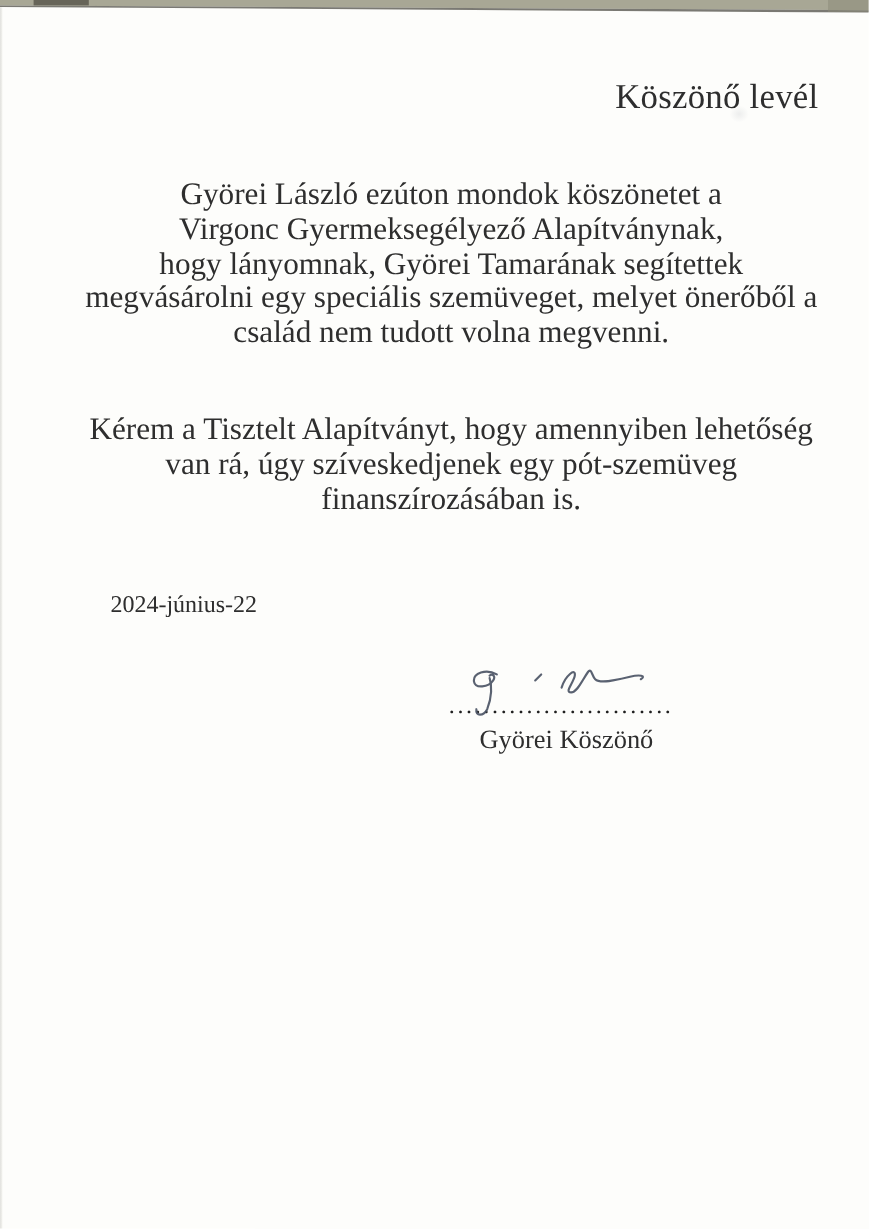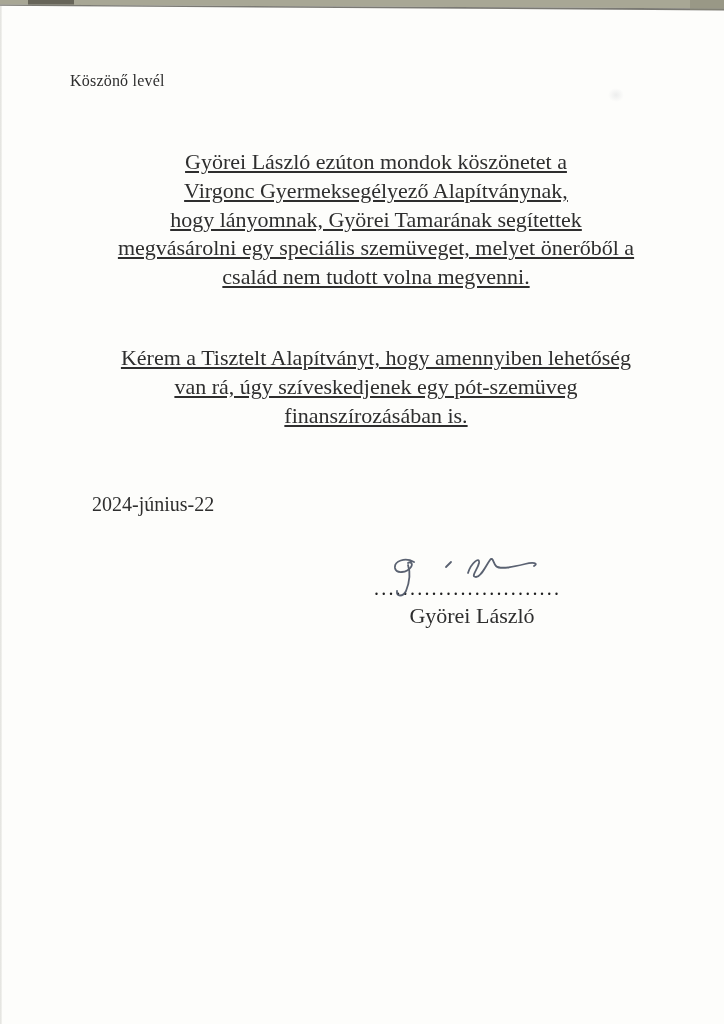--- a/index.html
+++ b/index.html
@@ -21,27 +21,27 @@
     background:linear-gradient(to right,#dededa,#f2f2ee);
     opacity:.9;
   }
   .smudge{
     position:absolute;left:608px;top:88px;width:16px;height:14px;border-radius:50%;
     background:radial-gradient(closest-side,#e9eaea,rgba(255,255,255,0));
     opacity:.8;
   }
   .title{
     position:absolute;left:70px;top:66px;width:612px;margin:0;
-    font-size:16px;font-weight:400;text-align:left;line-height:30px;
+    font-size:29px;font-weight:400;text-align:right;line-height:30px;
     color:var(--ink);letter-spacing:.2px;
   }
   .para{
     position:absolute;left:70px;width:612px;margin:0;
-    font-size:22px;line-height:28.8px;text-align:center;
-    white-space:pre-line;color:var(--ink);text-decoration:underline;
+    font-size:26px;line-height:28.8px;text-align:center;
+    white-space:pre-line;color:var(--ink);
   }
   .para.p1{top:148px;}
   .para.p2{top:320px;margin-top:24px;}
   .date-line{
     position:absolute;left:92px;top:490px;font-size:20px;line-height:28px;
     color:var(--ink);
   }
   .sig-block{position:absolute;left:372px;top:550px;width:200px;height:90px;}
   .sig-svg{position:absolute;left:0;top:0;width:200px;height:52px;z-index:2;}
   .dots{
@@ -85,16 +85,16 @@
   <div class="sig-block">
     <svg class="sig-svg" viewBox="0 0 200 52" aria-hidden="true">
       <g fill="none" stroke="var(--signature-ink)" stroke-width="1.8" stroke-linecap="round" stroke-linejoin="round" opacity="0.92">
         <path d="M 42,12 C 33,7 22,11 23,18 C 24,24 35,23 39,17 C 41,14 39,11 36,13"></path>
         <path d="M 36,15 C 38,21 38,31 34,41 C 31,47 24,47 25,41"></path>
         <path d="M 74,17 L 79,12"></path>
         <path d="M 96,23 C 99,13 108,6 107,13 C 106,19 98,27 104,27 C 109,27 113,17 118,10 C 121,6 121,13 124,16 C 128,20 141,17 153,14 C 161,12 167,13 162,16"></path>
       </g>
     </svg>
     <div class="dots">..........................</div>
-    <div class="sig-name">Györei László</div>
+    <div class="sig-name">Györei Köszönő</div>
   </div>
 
 </div>
 
 </body></html>

